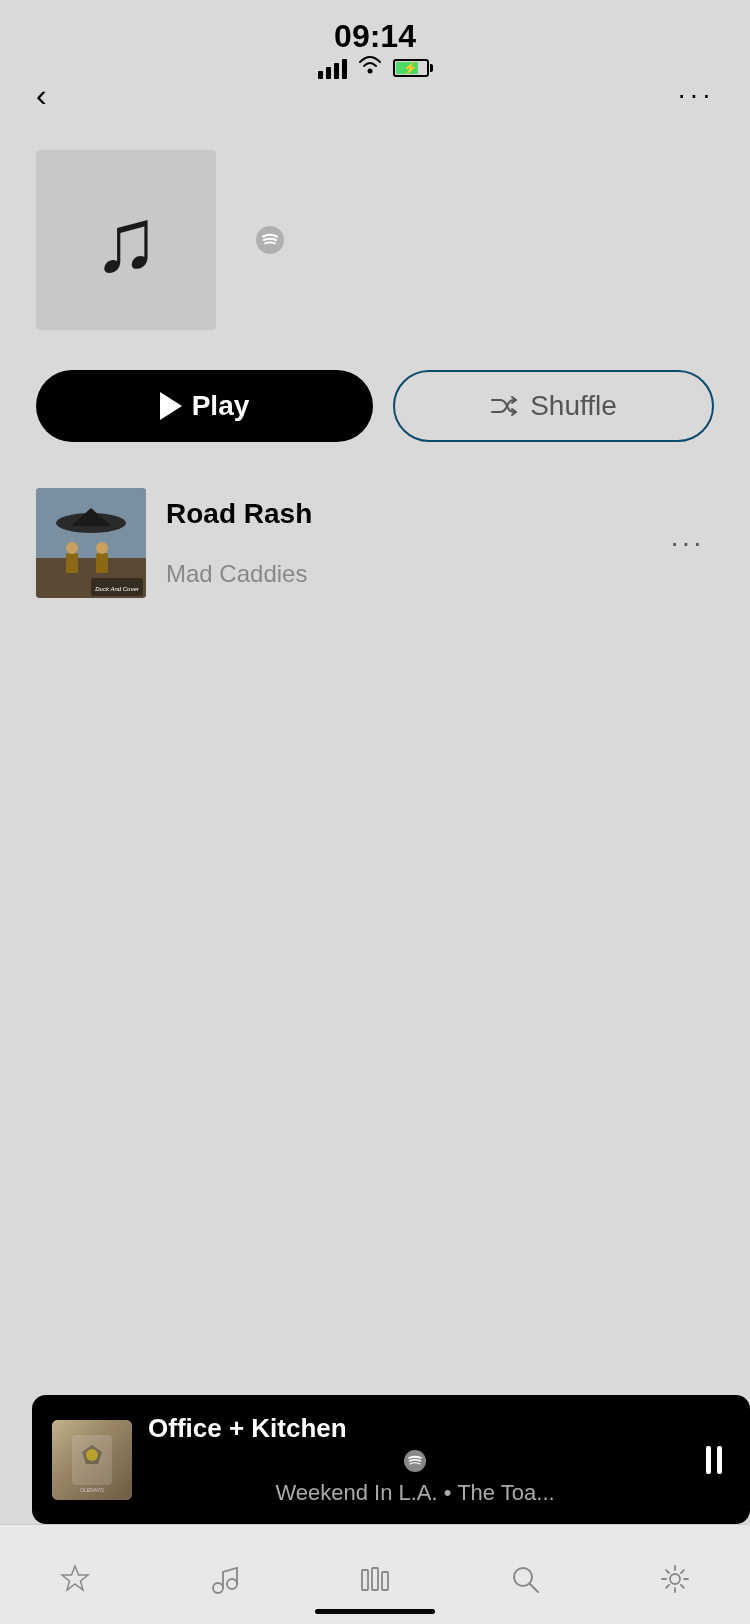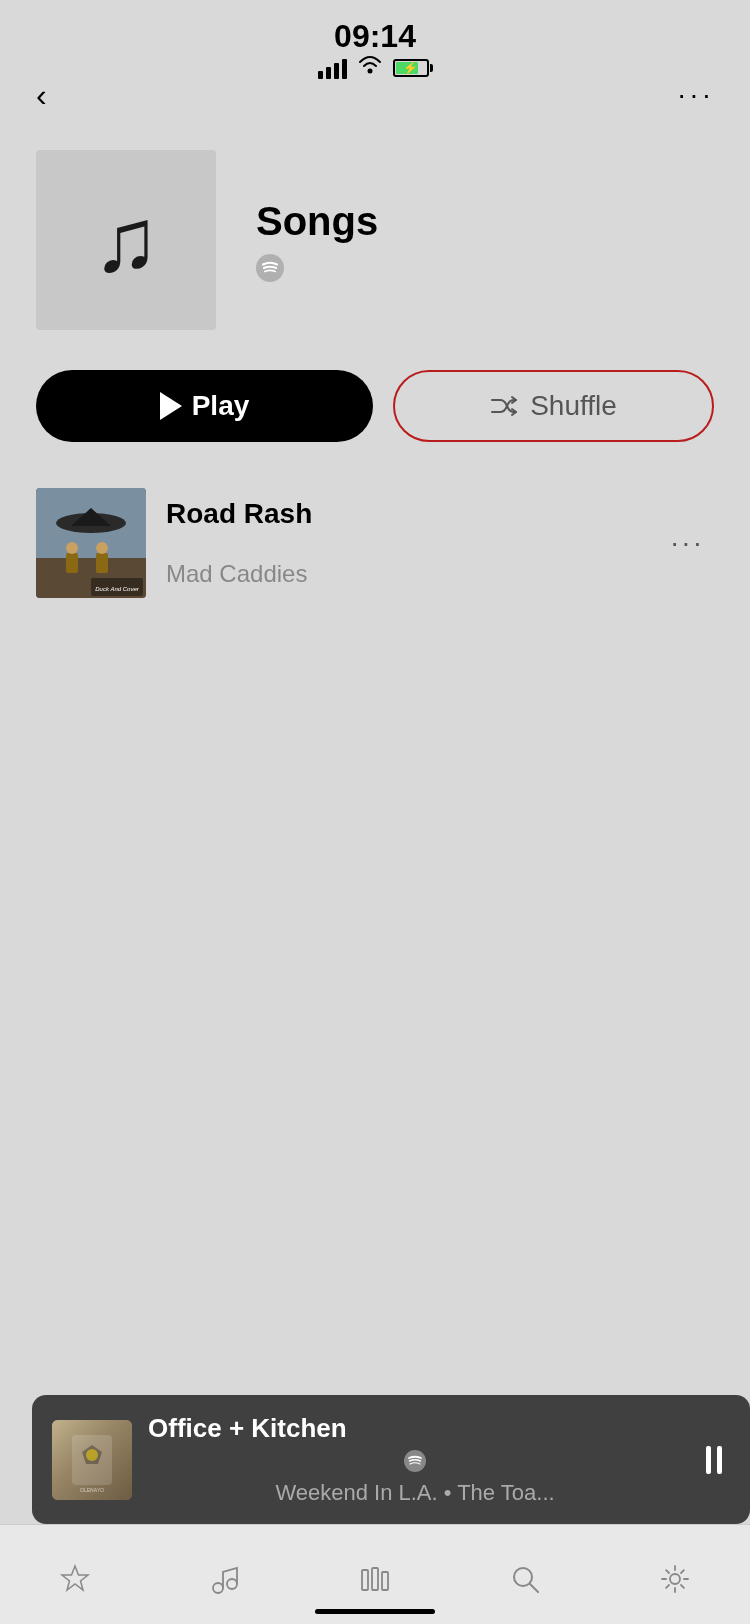--- a/index.html
+++ b/index.html
@@ -176,21 +176,21 @@
       align-items: center;
       justify-content: center;
       gap: 12px;
       background: transparent;
       color: #555;
       border-radius: 50px;
       padding: 18px 40px;
       font-size: 28px;
       font-weight: 500;
       cursor: pointer;
-      border: 2px solid #b91c1c;
+      border: 2px solid #0c4a6e;
       flex: 1;
     }
 
     
     .song-list {
       padding: 0 36px;
     }
     .song-item {
       display: flex;
       align-items: center;
@@ -239,21 +239,21 @@
       padding: 10px;
       letter-spacing: 2px;
     }
 
     
     .now-playing-bar {
       position: fixed;
       bottom: 100px;
       left: 0;
       width: 750px;
-      background: #404040;
+      background: #000000;
       border-radius: 14px;
       margin: 0 16px;
       width: calc(750px - 32px);
       left: 16px;
       display: flex;
       align-items: center;
       padding: 18px 20px;
       gap: 16px;
     }
     .now-playing-art {
@@ -370,21 +370,20 @@
 <div class="nav-bar">
   <span class="back-btn">‹</span>
   <span class="more-btn">···</span>
 </div>
 
 <div class="playlist-header">
   <div class="playlist-art">
     <span class="music-note-icon">♫</span>
   </div>
   <div class="playlist-info">
-    <div class="playlist-title">Songs</div>
     <div class="spotify-logo">
       <svg class="spotify-svg" viewBox="0 0 32 32">
         <circle cx="16" cy="16" r="16" fill="#b0b0b0"></circle>
         <path d="M8 12 Q16 8 24 12" stroke="#fff" stroke-width="2.5" fill="none" stroke-linecap="round"></path>
         <path d="M9 16 Q16 13 23 16" stroke="#fff" stroke-width="2.2" fill="none" stroke-linecap="round"></path>
         <path d="M10 20 Q16 17.5 22 20" stroke="#fff" stroke-width="1.8" fill="none" stroke-linecap="round"></path>
       </svg>
     </div>
   </div>
 </div>

